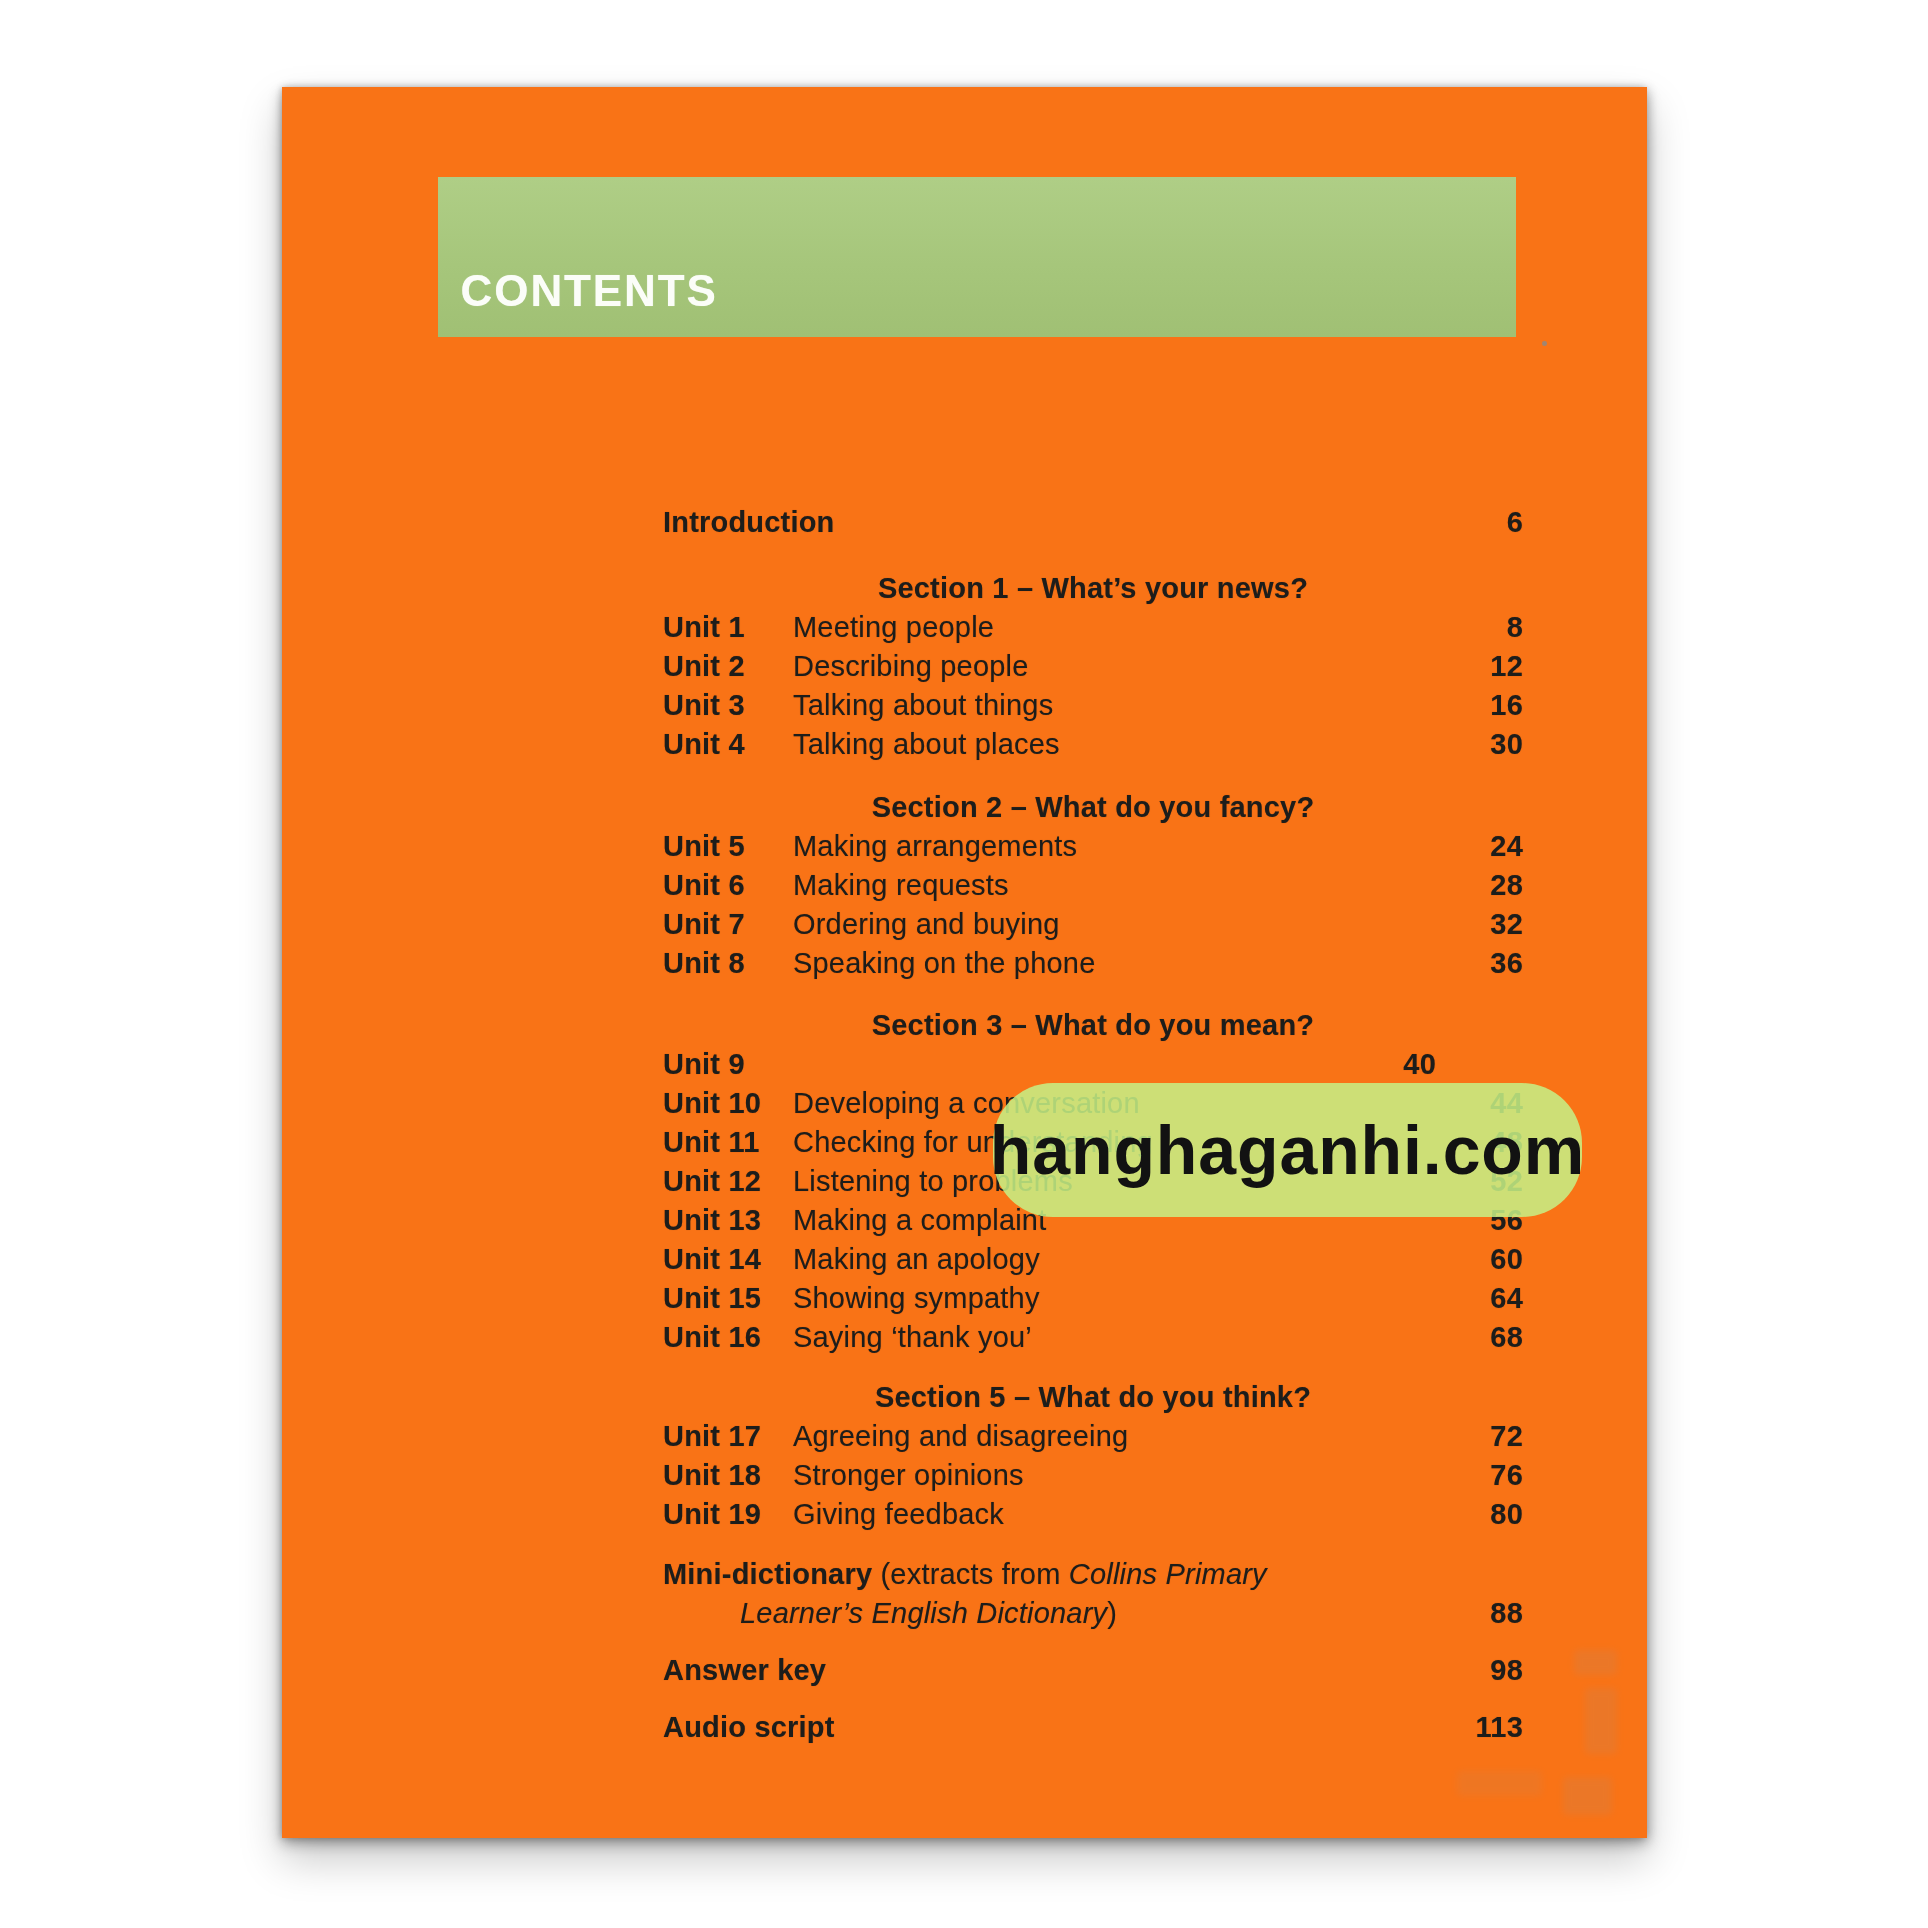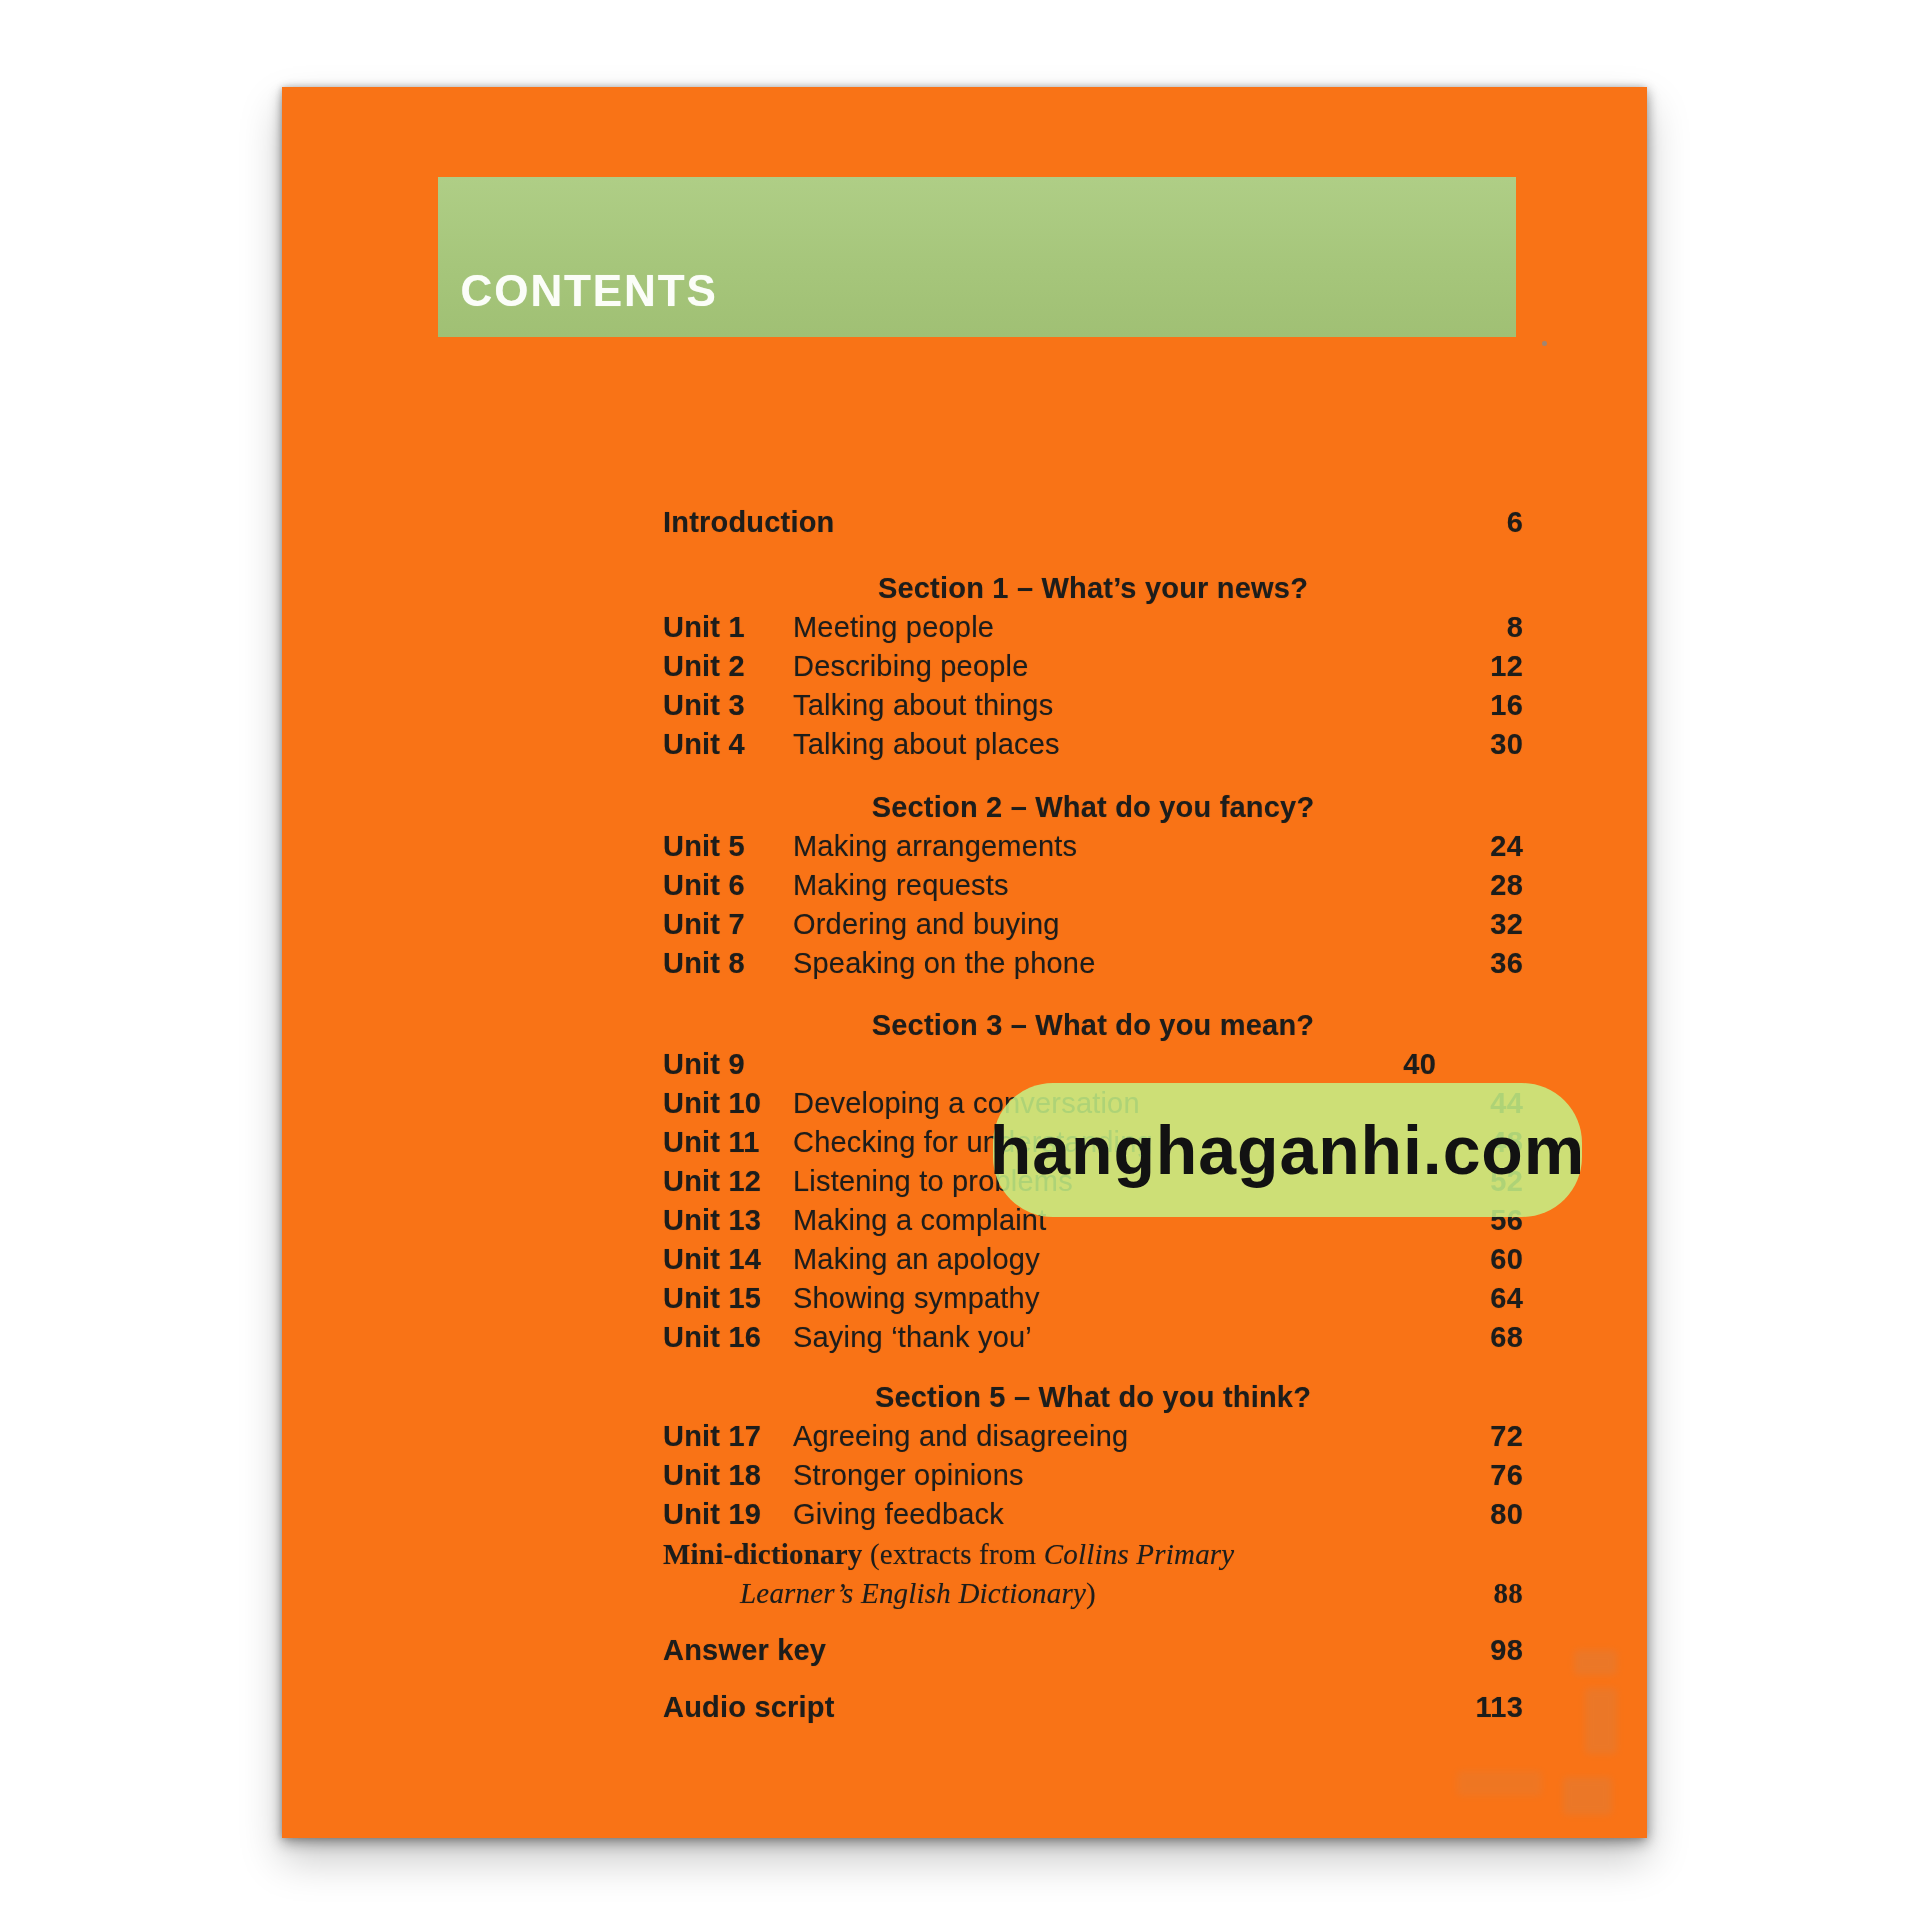--- a/index.html
+++ b/index.html
@@ -26,21 +26,21 @@
     position:absolute;left:381px;top:416px;width:860px;
     font-size:29px;line-height:39px;letter-spacing:0.2px;
     text-shadow:0 0 0.9px rgba(29,29,27,0.35);
   }
   .row{display:grid;grid-template-columns:130px 1fr 87px;}
   .row .no{font-weight:700;}
   .row .t{font-weight:400;}
   .row .p{text-align:right;font-weight:700;}
   .shead{font-weight:700;margin-top:23.5px;text-align:center;}
   .intro-row{margin-top:0;}
-  .gap-mini{margin-top:1px;font-family:Liberation Serif, serif;}
+  .gap-mini{margin-top:21px;}
   .gap-extra{margin-top:18px;}
   .mini-lines{grid-column:1/3;}
   .mini-lines .bold{font-weight:700;}
   .mini-lines .ital{font-style:italic;}
   .mini-indent{display:inline-block;padding-left:77px;}
   .mini-page{align-self:end;}
   .extra-label{grid-column:1/3;font-weight:700;}
 
   .watermark{
     position:absolute;left:711px;top:996px;width:589px;height:134px;

